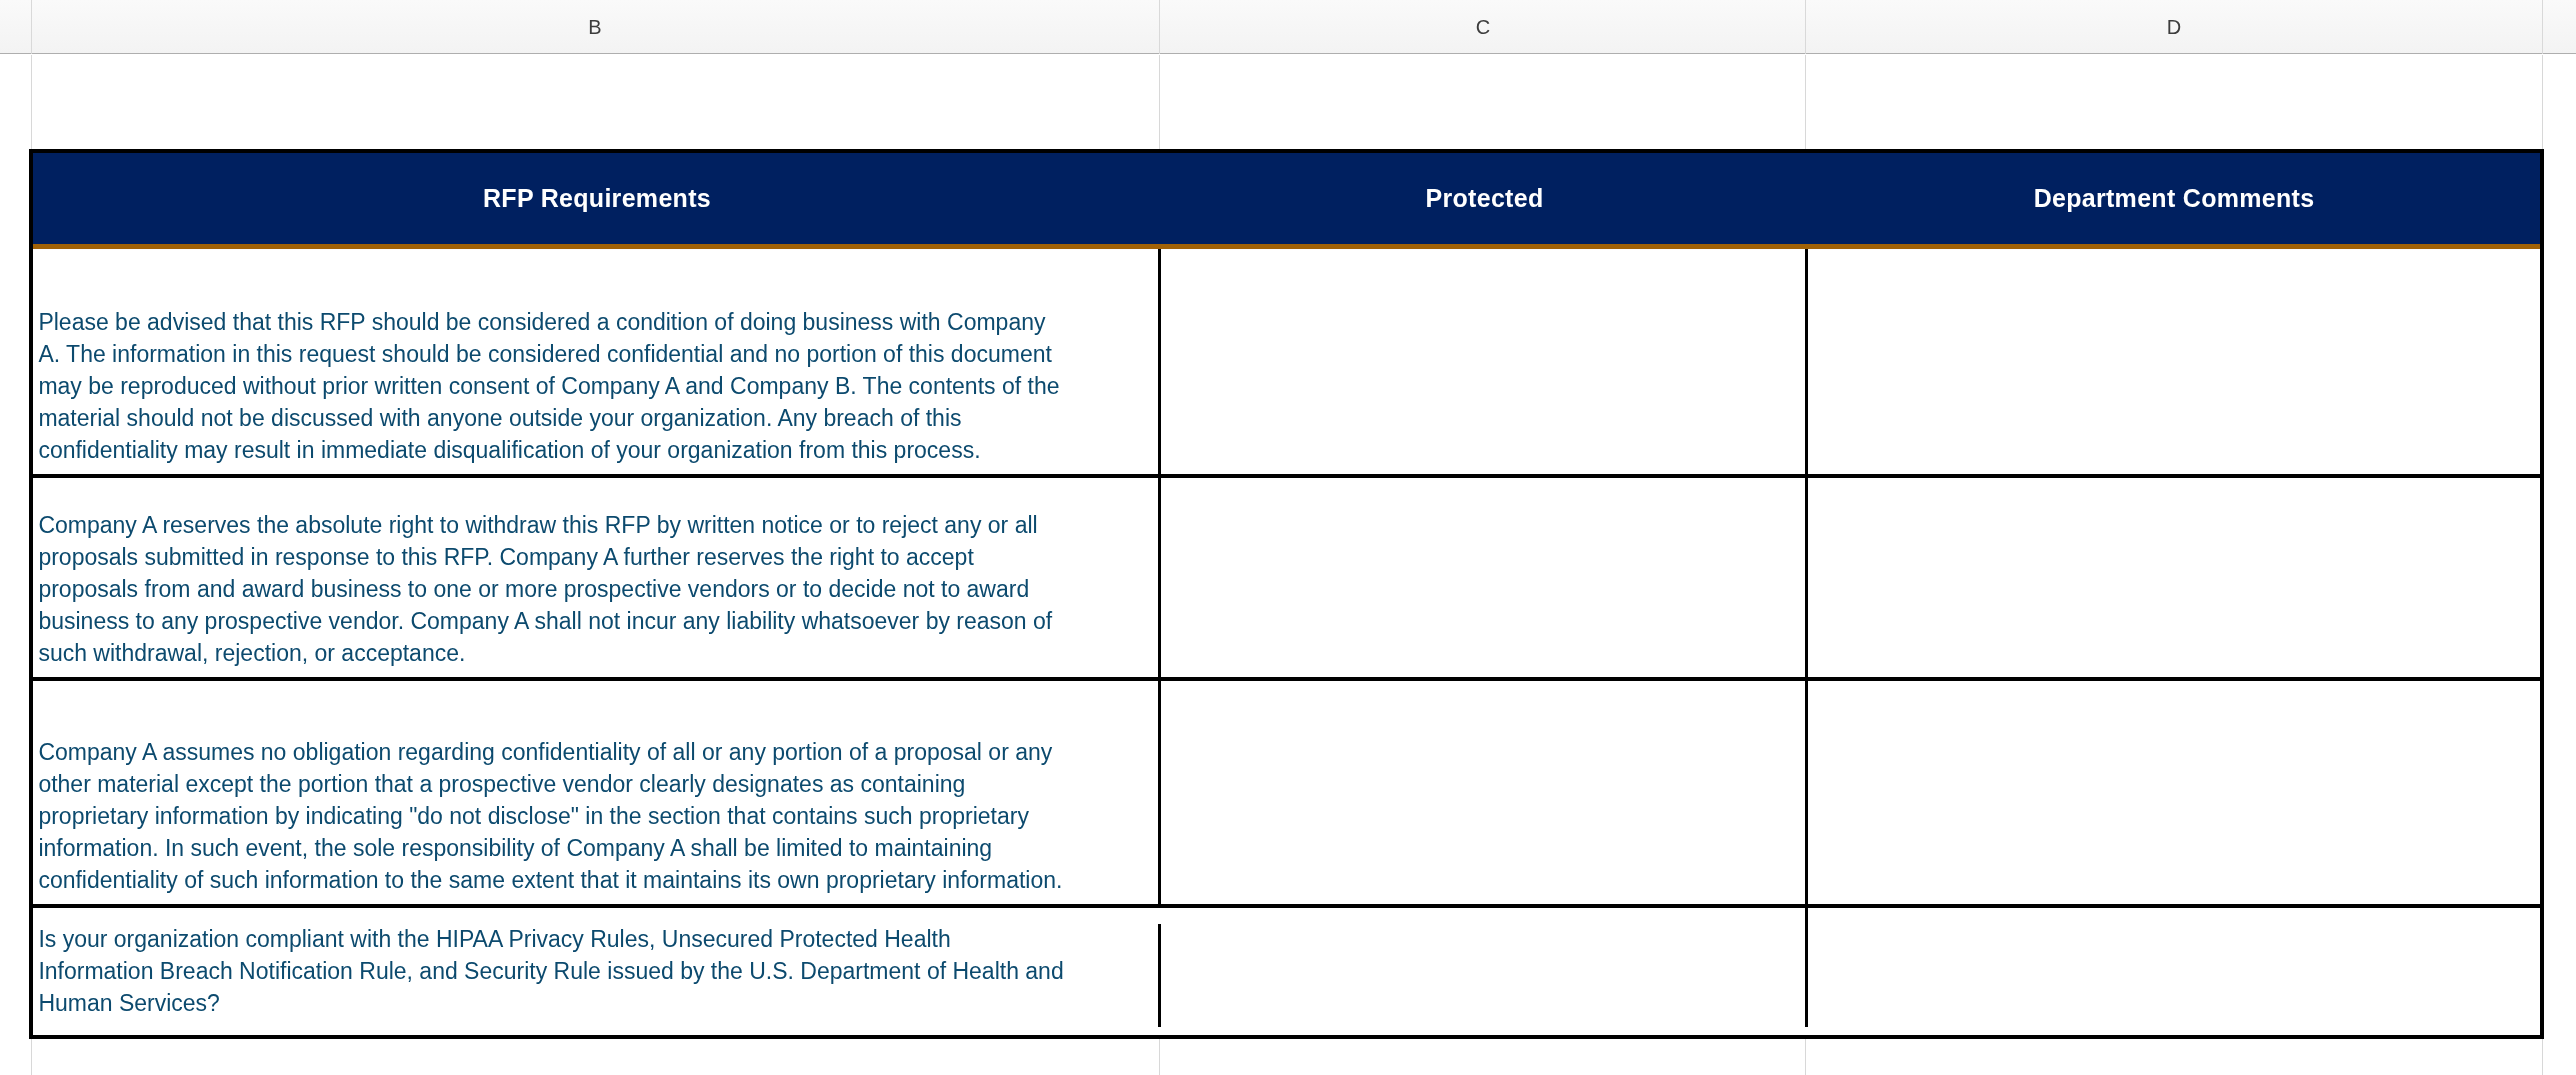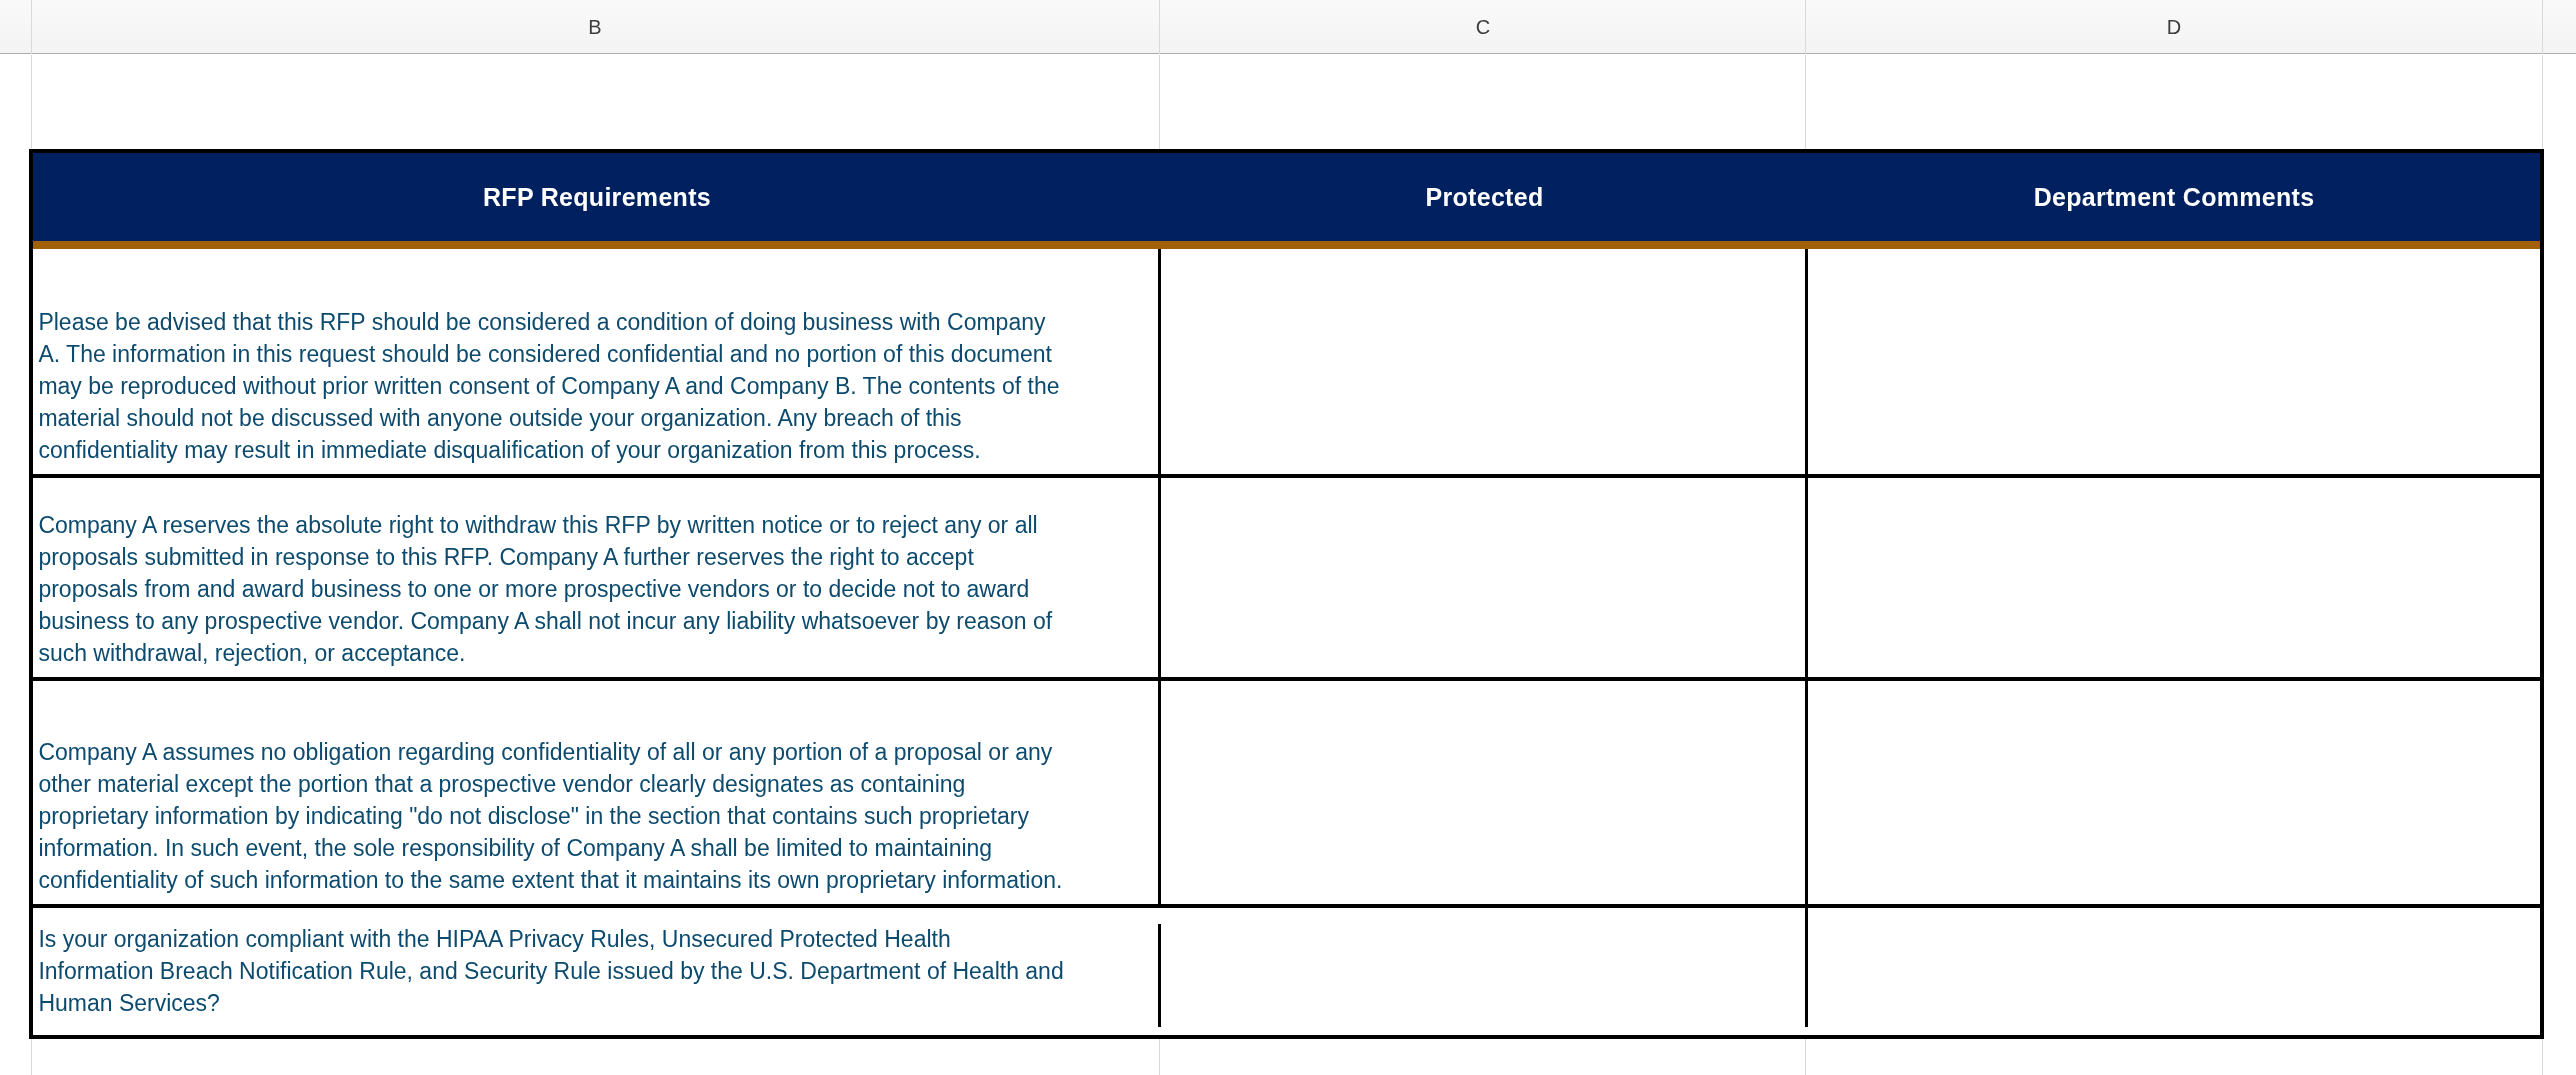--- a/index.html
+++ b/index.html
@@ -37,21 +37,21 @@
     border: 4px solid #000;
     background: #ffffff;
     z-index: 2;
     display: flex; flex-direction: column;
   }
   .t-row { display: flex; flex-direction: row; border-bottom: 4px solid #000; }
   .t-row:last-child { border-bottom: none; }
   .cell-b { width: 1128px; }
   .cell-c { width: 647px; }
   .cell-d { width: 732px; }
-  .t-row.banner { height: 96px; border-bottom: 8px solid #a16207; text-align: right; }
+  .t-row.banner { height: 96px; border-bottom: 5px solid #a16207; text-align: right; }
   .banner .t-cell {
     background: #002060;
     display: flex; align-items: center; justify-content: center;
   }
   .banner-label {
     color: #ffffff; font-weight: bold; font-size: 25px;
     letter-spacing: 0.3px;
   }
   .body-row .t-cell {
     border-right: 3.4px solid #000;

